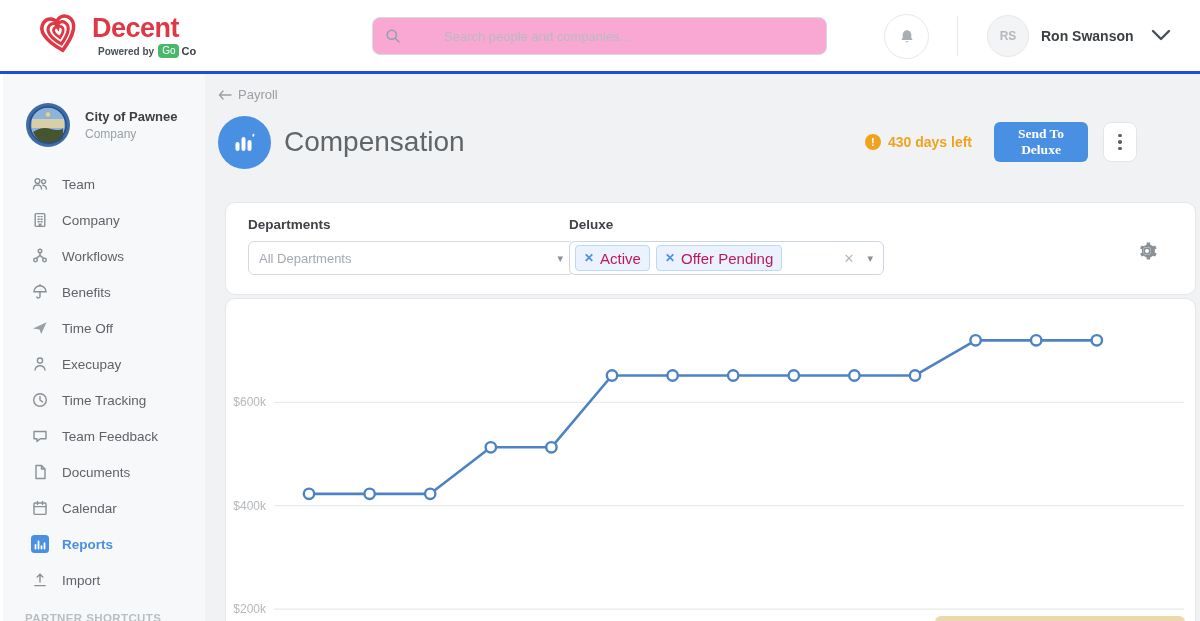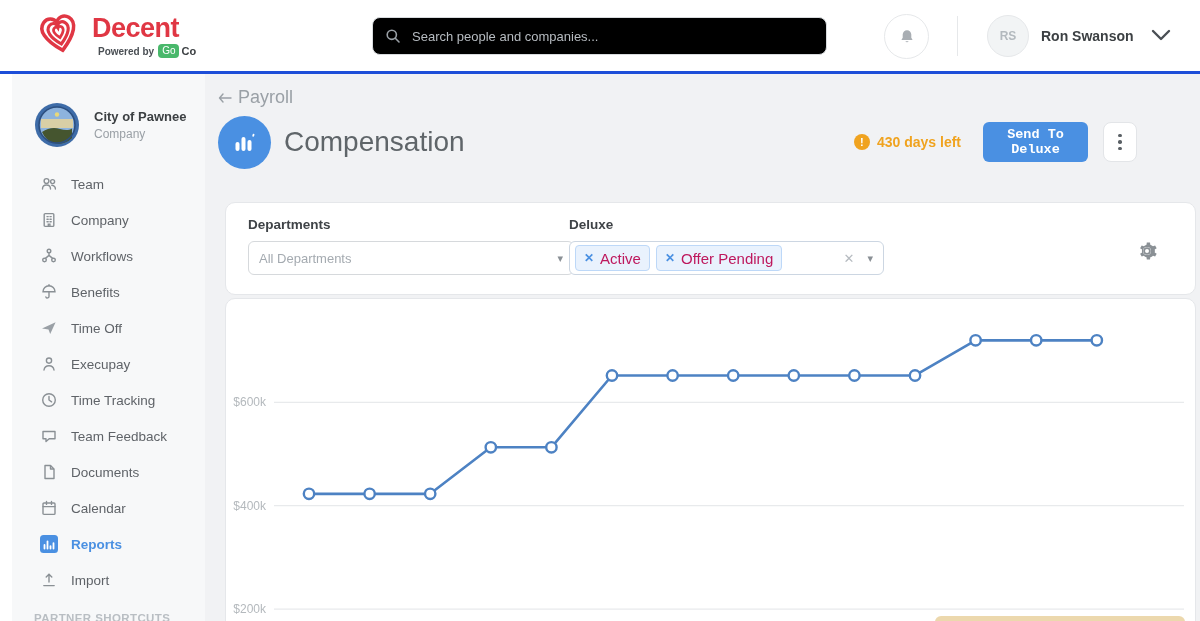--- a/index.html
+++ b/index.html
@@ -13,60 +13,60 @@
     border-bottom:3px solid #1d4ed8;z-index:10;}
   .logo{position:absolute;left:34px;top:6px;display:flex;align-items:flex-start;}
   .logo-heart{margin-top:2px;}
   .logo-textblock{margin-left:8px;margin-top:8px;}
   .logo-name{font-size:27px;font-weight:800;color:var(--brand_red,#e03744);line-height:28px;letter-spacing:-0.5px;}
   .logo-powered{display:flex;align-items:center;gap:4px;margin-top:2px;margin-left:6px;}
   .logo-powered-txt{font-size:10px;font-weight:700;color:#4a4f54;}
   .goco-pill{background:var(--brand_green,#49b86b);color:#fff;font-size:10px;font-weight:400;
     border-radius:4px;padding:1px 4px;line-height:12px;}
   .goco-suffix{font-size:11px;font-weight:800;color:#3c4043;margin-left:-2px;}
-  .search-box{position:absolute;left:372px;top:17px;width:455px;height:38px;background:#000000;
-    border:1px solid #d8dbde;border-radius:8px;display:flex;align-items:center;padding:0 12px;box-sizing:border-box;}
+  .search-box{position:absolute;left:372px;top:17px;width:455px;height:38px;background:#f9a8d4;
+    border:1px solid #d8dbde;border-radius:8px;display:flex;align-items:center;padding:0 12px;box-sizing:border-box;gap:32px;}
   .search-box input{border:none;outline:none;flex:1;font-size:13px;color:#5f6368;
     font-family:"Liberation Sans",sans-serif;margin-left:9px;background:transparent;}
   .search-box input::placeholder{color:#b6bbc0;}
   .bell-btn{position:absolute;left:884px;top:14px;width:45px;height:45px;border-radius:50%;
     border:1px solid #e6e8ea;background:#fff;display:flex;align-items:center;justify-content:center;box-sizing:border-box;}
   .hdr-divider{position:absolute;left:957px;top:16px;width:1px;height:40px;background:#e6e8ea;}
   .avatar{position:absolute;left:987px;top:15px;width:42px;height:42px;border-radius:50%;
     background:#f2f4f5;border:1px solid #e6e8ea;display:flex;align-items:center;justify-content:center;
     font-size:12px;font-weight:700;color:#b3b9be;box-sizing:border-box;}
   .user-name{position:absolute;left:1041px;top:0;height:71px;display:flex;align-items:center;
     font-size:14px;font-weight:700;color:#3c4043;}
   .user-chevron{position:absolute;left:1150px;top:27px;}
   
-  .sidebar{position:absolute;top:72px;left:12px;width:205px;bottom:0;background:#f7f8f9;}
+  .sidebar{position:absolute;top:72px;left:3px;width:205px;bottom:0;background:#f7f8f9;}
   .company-row{display:flex;align-items:center;padding:20px 0 0 22px;height:66px;box-sizing:content-box;}
   .company-meta{margin-left:14px;}
   .company-name{font-size:13px;font-weight:700;color:#3c4043;}
   .company-type{font-size:12px;color:#9aa0a6;margin-top:3px;}
   .nav{margin-top:8px;}
   .nav-item{display:flex;align-items:center;height:36px;padding-left:28px;cursor:pointer;}
   .nav-ico{width:18px;height:18px;display:flex;align-items:center;justify-content:center;flex:none;}
   .nav-label{font-size:13.5px;color:#5f6368;margin-left:13px;}
   .nav-item.active .nav-label{color:var(--accent_blue,#4a90e2);font-weight:700;}
   .section-hdr{margin:14px 0 0 22px;font-size:11.5px;font-weight:700;color:#b9bec3;letter-spacing:0.4px;}
   
   .main{position:absolute;top:72px;left:205px;right:0;bottom:0;background:#f1f2f4;}
   .back-link{position:absolute;left:13px;top:15px;display:flex;align-items:center;gap:6px;
-    font-size:18px;color:#9aa0a6;cursor:pointer;}
+    font-size:13px;color:#9aa0a6;cursor:pointer;}
   .page-hdr{position:absolute;left:13px;top:42px;right:63px;height:56px;display:flex;align-items:center;}
   .page-icon{width:53px;height:53px;border-radius:50%;background:var(--accent_blue,#4a90e2);
     display:flex;align-items:center;justify-content:center;flex:none;}
   .page-title{font-size:28px;color:#5f6569;margin-left:13px;margin-right:auto;}
   .days-left{display:flex;align-items:center;gap:7px;font-size:14px;font-weight:700;
     color:var(--warning_orange,#f0a31f);margin-right:22px;}
   .warn-circle{width:16px;height:16px;border-radius:50%;background:var(--warning_orange,#f0a31f);
     color:#fff;font-size:11px;font-weight:800;display:flex;align-items:center;justify-content:center;flex:none;}
-  .send-btn{width:105px;height:40px;background:var(--accent_blue,#4a90e2);border:none;border-radius:6px;
-    color:#fff;font-size:13.5px;font-weight:700;font-family:Liberation Mono, monospace;cursor:pointer;}
+  .send-btn{width:94px;height:40px;background:var(--accent_blue,#4a90e2);border:none;border-radius:6px;
+    color:#fff;font-size:13.5px;font-weight:700;font-family:Liberation Serif, serif;cursor:pointer;}
   .kebab-btn{width:34px;height:40px;margin-left:15px;background:#fff;border:1px solid #e3e5e8;
     border-radius:8px;display:flex;flex-direction:column;align-items:center;justify-content:center;
     gap:3px;cursor:pointer;box-sizing:border-box;}
   .kebab-btn i{width:3.5px;height:3.5px;border-radius:50%;background:#5a6065;}
   .card{position:absolute;left:20px;width:971px;background:#fff;border:1px solid #e5e7ea;
     border-radius:10px;box-sizing:border-box;}
   .filter-card{top:130px;height:93px;}
   .filter-group{position:absolute;top:14px;}
   .filter-label{font-size:13.5px;font-weight:700;color:#3f4347;}
   .dept-group{left:22px;}

